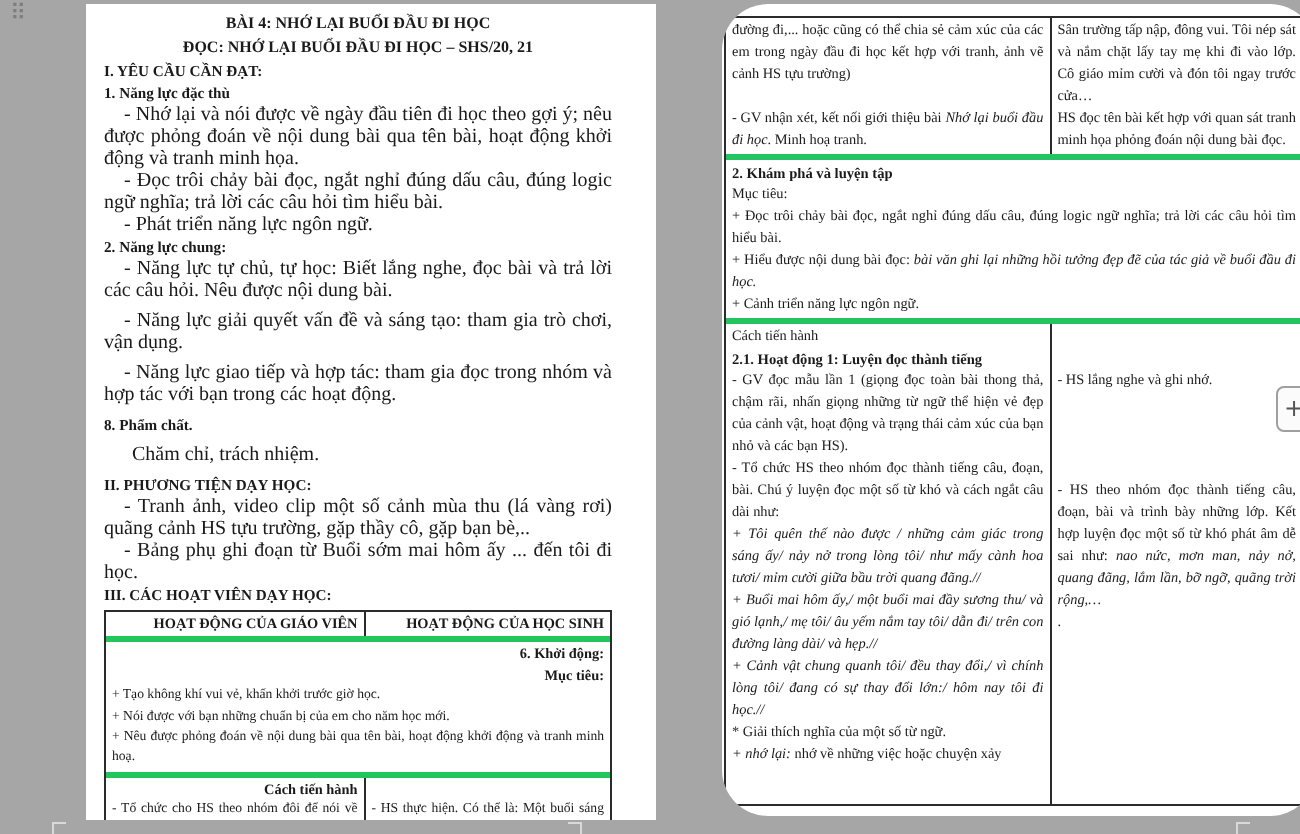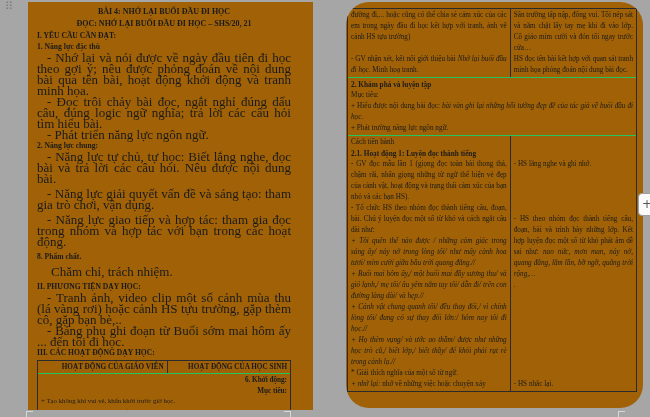--- a/index.html
+++ b/index.html
@@ -1,20 +1,20 @@
 <!DOCTYPE html>
 <html><head>
 <meta charset="utf-8">
 <style>
   html,body{margin:0;padding:0;}
   body{width:650px;height:417px;overflow:hidden;background:#a6a6a6;
        font-family:"Liberation Serif","DejaVu Serif",serif;color:#1a1a1a;}
   .stage{position:relative;width:650px;height:417px;}
 
-  .page{position:absolute;top:2px;background:#a16207;box-sizing:border-box;overflow:hidden;}
+  .page{position:absolute;top:2px;background:#ffffff;box-sizing:border-box;overflow:hidden;margin-left:15px;}
   .page1{left:28px;width:285px;height:408px;padding:4px 22px 0 9px;}
   .page2{left:346px;width:297px;height:406px;padding:6px 0 0 1px;border-radius:23px;}
 
   .drag-handle{position:absolute;left:5px;top:1px;font-size:11px;color:#7e7e7e;
        font-family:"DejaVu Sans",sans-serif;line-height:1;cursor:grab;}
 
   
   .mark{position:absolute;width:6px;height:5px;}
   .mark.tl{border-top:1px solid #d9d9d9;border-left:1px solid #d9d9d9;}
   .mark.tr{border-top:1px solid #d9d9d9;border-right:1px solid #d9d9d9;}
@@ -22,32 +22,32 @@
 
   .plus-btn{position:absolute;left:638px;top:193px;width:20px;height:23px;
        background:#fbfbfb;border:1px solid #9f9f9f;border-radius:4px;
        color:#555;font-family:"DejaVu Sans",sans-serif;font-size:12px;
        display:flex;align-items:flex-start;justify-content:flex-start;
        padding:3px 0 0 3px;box-sizing:border-box;cursor:pointer;}
 
   
   .ttl{font-weight:bold;text-align:center;font-size:8px;line-height:12px;}
   .hd{font-weight:bold;font-size:7.6px;line-height:11px;}
-  .p{font-size:13px;line-height:11px;text-align:justify;text-indent:10px;margin:0;}
+  .p{font-size:10px;line-height:11px;text-align:justify;text-indent:10px;margin:0;}
   .sp{margin-top:4px;}
   .it{font-style:italic;}
 
   
   .tbl{border:1px solid #2b2b2b;margin-top:2px;}
   .trow{display:grid;}
   .g1{grid-template-columns:51.5% 48.5%;}
   .g2{grid-template-columns:56.5% 43.5%;}
   .cell{padding:1px 3px;box-sizing:border-box;}
   .cl{border-right:1px solid #2b2b2b;}
-  .bt{border-top:1px solid #22c55e;}
+  .bt{border-top:3px solid #22c55e;}
   .tbl .p{text-indent:0;}
   .t1 .p,.t1 .hd{font-size:6.8px;line-height:10.4px;}
   .t1 .hd{font-size:7.2px;text-align:right;}
   .t2 .p{font-size:7.2px;line-height:11px;}
   .t2 .hd{font-size:7.3px;line-height:11px;}
   .bullet{text-indent:8px;}
   .tbl2-wrap{max-height:394px;overflow:hidden;border-bottom:1px solid #2b2b2b;}
   .t2{border-bottom:none;}
 </style>
 </head>
@@ -67,23 +67,23 @@
     <p class="p">- Nhớ lại và nói được về ngày đầu tiên đi học theo gợi ý; nêu được phỏng đoán về nội dung bài qua tên bài, hoạt động khởi động và tranh minh họa.</p>
     <p class="p">- Đọc trôi chảy bài đọc, ngắt nghỉ đúng dấu câu, đúng logic ngữ nghĩa; trả lời các câu hỏi tìm hiểu bài.</p>
     <p class="p">- Phát triển năng lực ngôn ngữ.</p>
     <div class="hd">2. Năng lực chung:</div>
     <p class="p">- Năng lực tự chủ, tự học: Biết lắng nghe, đọc bài và trả lời các câu hỏi. Nêu được nội dung bài.</p>
     <p class="p sp" style="margin-bottom:4px;">- Năng lực giải quyết vấn đề và sáng tạo: tham gia trò chơi, vận dụng.</p>
     <p class="p">- Năng lực giao tiếp và hợp tác: tham gia đọc trong nhóm và hợp tác với bạn trong các hoạt động.</p>
     <div class="hd sp" style="margin-bottom:4px;">8. Phẩm chất.</div>
     <p class="p" style="margin-bottom:4px;text-indent:14px;">Chăm chỉ, trách nhiệm.</p>
     <div class="hd">II. PHƯƠNG TIỆN DẠY HỌC:</div>
-    <p class="p">- Tranh ảnh, video clip một số cảnh mùa thu (lá vàng rơi) hoặc cảnh HS tựu trường, gặp thèm cô, gặp bạn bè,..</p>
+    <p class="p">- Tranh ảnh, video clip một số cảnh mùa thu (lá vàng rơi) quãng cảnh HS tựu trường, gặp thầy cô, gặp bạn bè,..</p>
     <p class="p">- Bảng phụ ghi đoạn từ Buổi sớm mai hôm ấy ... đến tôi đi học.</p>
-    <div class="hd">III. CÁC HOẠT ĐỘNG DẠY HỌC:</div>
+    <div class="hd">III. CÁC HOẠT VIÊN DẠY HỌC:</div>
 
     <div class="tbl t1">
       <div class="trow g1">
         <div class="cell cl hd">HOẠT ĐỘNG CỦA GIÁO VIÊN</div>
         <div class="cell hd">HOẠT ĐỘNG CỦA HỌC SINH</div>
       </div>
       <div class="bt cell">
         <div class="hd">6. Khởi động:</div>
         <div class="hd">Mục tiêu:</div>
         <p class="p bullet">+ Tạo không khí vui vẻ, khấn khởi trước giờ học.</p>
@@ -111,33 +111,33 @@
           <p class="p" style="margin-top:11px;"><span>- GV nhận xét, kết nối giới thiệu bài </span><span class="it">Nhớ lại buổi đầu đi học</span><span>. Minh hoạ tranh.</span></p>
         </div>
         <div class="cell">
           <p class="p">Sân trường tấp nập, đông vui. Tôi nép sát và nắm chặt lấy tay mẹ khi đi vào lớp. Cô giáo mỉm cười và đón tôi ngay trước cửa…</p>
           <p class="p">HS đọc tên bài kết hợp với quan sát tranh minh họa phỏng đoán nội dung bài đọc.</p>
         </div>
       </div>
       <div class="bt cell">
         <div class="hd">2. Khám phá và luyện tập</div>
         <div class="p">Mục tiêu:</div>
+        <p class="p">+ Đọc trôi chảy bài đọc, ngắt nghỉ đúng dấu câu, đúng logic ngữ nghĩa; trả lời các câu hỏi tìm hiểu bài.</p>
         <p class="p"><span>+ Hiểu được nội dung bài đọc: </span><span class="it">bài văn ghi lại những hồi tưởng đẹp đẽ của tác giả về buổi đầu đi học.</span></p>
-        <p class="p">+ Phát trường năng lực ngôn ngữ.</p>
+        <p class="p">+ Cảnh triển năng lực ngôn ngữ.</p>
       </div>
       <div class="trow g2 bt">
         <div class="cell cl">
           <div class="p">Cách tiến hành</div>
           <div class="hd">2.1. Hoạt động 1: Luyện đọc thành tiếng</div>
           <p class="p">- GV đọc mẫu lần 1 (giọng đọc toàn bài thong thả, chậm rãi, nhấn giọng những từ ngữ thể hiện vẻ đẹp của cảnh vật, hoạt động và trạng thái cảm xúc của bạn nhỏ và các bạn HS).</p>
           <p class="p">- Tổ chức HS theo nhóm đọc thành tiếng câu, đoạn, bài. Chú ý luyện đọc một số từ khó và cách ngắt câu dài như:</p>
           <p class="p it">+ Tôi quên thế nào được / những cảm giác trong sáng ấy/ nảy nở trong lòng tôi/ như mấy cành hoa tươi/ mỉm cười giữa bầu trời quang đãng.//</p>
           <p class="p it">+ Buổi mai hôm ấy,/ một buổi mai đầy sương thu/ và gió lạnh,/ mẹ tôi/ âu yếm nắm tay tôi/ dẫn đi/ trên con đường làng dài/ và hẹp.//</p>
           <p class="p it">+ Cảnh vật chung quanh tôi/ đều thay đổi,/ vì chính lòng tôi/ đang có sự thay đổi lớn:/ hôm nay tôi đi học.//</p>
-          <p class="p it">+ Họ thèm vụng/ và ước ao thầm/ được như những học trò cũ,/ biết lớp,/ biết thầy/ để khỏi phải rụt rè trong cảnh lạ.//</p>
           <p class="p">* Giải thích nghĩa của một số từ ngữ.</p>
           <p class="p"><span class="it">+ nhớ lại:</span><span> nhớ về những việc hoặc chuyện xảy</span></p>
         </div>
         <div class="cell">
           <p class="p" style="margin-top:22px;">- HS lắng nghe và ghi nhớ.</p>
           <p class="p" style="margin-top:44px;"><span>- HS theo nhóm đọc thành tiếng câu, đoạn, bài và trình bày những lớp. Kết hợp luyện đọc một số từ khó phát âm dễ sai như: </span><span class="it">nao nức, mơn man, nảy nở, quang đãng, lắm lần, bỡ ngỡ, quãng trời rộng,…</span></p>
           <p class="p">.</p>
           <p class="p" style="margin-top:88px;">- HS nhắc lại.</p>
         </div>
       </div>

